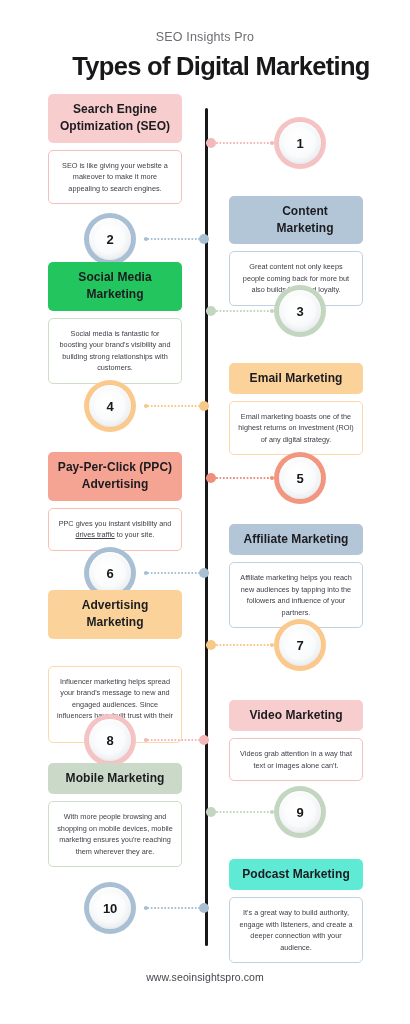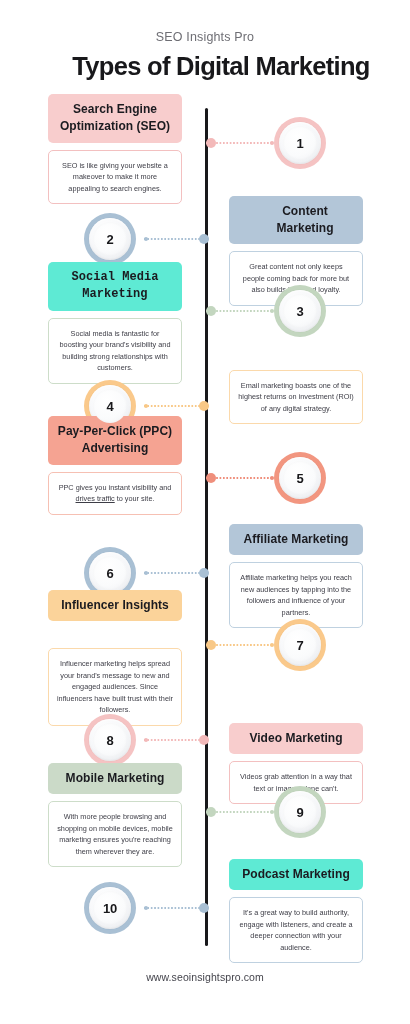--- a/index.html
+++ b/index.html
@@ -151,49 +151,50 @@
           <div class="num">2</div>
         </div>
         <div class="conn" style="color: rgb(169, 192, 212); top: 234px; left: 144px; width: 65px;">
           <div class="dash"></div>
           <div class="bigdot" style="left: 55px;"></div>
           <div class="smalldot" style="left: 0px;"></div>
         </div>
       </div>
       <div class="item" style="top: 0px;">
         <div class="txtcol left" style="top: 262px;">
-          <div class="title-box" style="background: #5eead4; font-family: Liberation Mono, monospace;">Social Media Marketing</div>
+          <div class="title-box" style="background: #22c55e;">Social Media Marketing</div>
           <div class="desc-box" style="border-color: rgb(205, 221, 201);">Social media is fantastic for boosting your brand's visibility and building strong relationships with customers.</div>
         </div>
         <div class="medal right" style="top: 285px;">
           <div class="ring" style="background: rgb(195, 214, 191);"></div>
           <div class="num">3</div>
         </div>
         <div class="conn" style="color: rgb(195, 214, 191); top: 306px; left: 206px; width: 68px;">
           <div class="dash"></div>
           <div class="bigdot" style="left: 0px;"></div>
           <div class="smalldot" style="left: 63.8px;"></div>
         </div>
       </div>
       <div class="item" style="top: 0px;">
         <div class="txtcol right" style="top: 362.5px;">
+          <div class="title-box" style="background: rgb(251, 211, 154);">Email Marketing</div>
           <div class="desc-box" style="border-color: rgb(251, 217, 171);">Email marketing boasts one of the highest returns on investment (ROI) of any digital strategy.</div>
         </div>
         <div class="medal left" style="top: 380px;">
           <div class="ring" style="background: rgb(250, 201, 139);"></div>
           <div class="num">4</div>
         </div>
         <div class="conn" style="color: rgb(248, 200, 135); top: 401px; left: 144px; width: 65px;">
           <div class="dash"></div>
           <div class="bigdot" style="left: 55px;"></div>
           <div class="smalldot" style="left: 0px;"></div>
         </div>
       </div>
       <div class="item" style="top: 0px;">
-        <div class="txtcol left" style="top: 416px;">
+        <div class="txtcol left" style="top: 452px;">
           <div class="title-box" style="background: rgb(245, 163, 146);">Pay-Per-Click (PPC) Advertising</div>
           <div class="desc-box" style="border-color: rgb(246, 192, 179);">PPC gives you instant visibility and <u>drives traffic</u> to your site.</div>
         </div>
         <div class="medal right" style="top: 452px;">
           <div class="ring" style="background: rgb(242, 150, 128);"></div>
           <div class="num">5</div>
         </div>
         <div class="conn" style="color: rgb(239, 143, 124); top: 473px; left: 206px; width: 68px;">
           <div class="dash"></div>
           <div class="bigdot" style="left: 0px;"></div>
@@ -210,35 +211,35 @@
           <div class="num">6</div>
         </div>
         <div class="conn" style="color: rgb(169, 192, 212); top: 568px; left: 144px; width: 65px;">
           <div class="dash"></div>
           <div class="bigdot" style="left: 55px;"></div>
           <div class="smalldot" style="left: 0px;"></div>
         </div>
       </div>
       <div class="item" style="top: 0px;">
         <div class="txtcol left" style="top: 590px;">
-          <div class="title-box" style="background: rgb(251, 211, 154);">Influencer Insights</div>
+          <div class="title-box" style="background: rgb(251, 211, 154);">Advertising Marketing</div>
           <div class="desc-box" style="border-color: rgb(251, 217, 171); margin-top: 27px;">Influencer marketing helps spread your brand's message to new and engaged audiences. Since influencers have built trust with their followers.</div>
         </div>
         <div class="medal right" style="top: 619px;">
           <div class="ring" style="background: rgb(250, 201, 139);"></div>
           <div class="num">7</div>
         </div>
         <div class="conn" style="color: rgb(248, 200, 135); top: 640px; left: 206px; width: 68px;">
           <div class="dash"></div>
           <div class="bigdot" style="left: 0px;"></div>
           <div class="smalldot" style="left: 63.8px;"></div>
         </div>
       </div>
       <div class="item" style="top: 0px;">
-        <div class="txtcol right" style="top: 723px;">
+        <div class="txtcol right" style="top: 700px;">
           <div class="title-box" style="background: rgb(248, 205, 205);">Video Marketing</div>
           <div class="desc-box" style="border-color: rgb(243, 192, 192);">Videos grab attention in a way that text or images alone can't.</div>
         </div>
         <div class="medal left" style="top: 714px;">
           <div class="ring" style="background: rgb(245, 195, 195);"></div>
           <div class="num">8</div>
         </div>
         <div class="conn" style="color: rgb(243, 185, 185); top: 735px; left: 144px; width: 65px;">
           <div class="dash"></div>
           <div class="bigdot" style="left: 55px;"></div>

